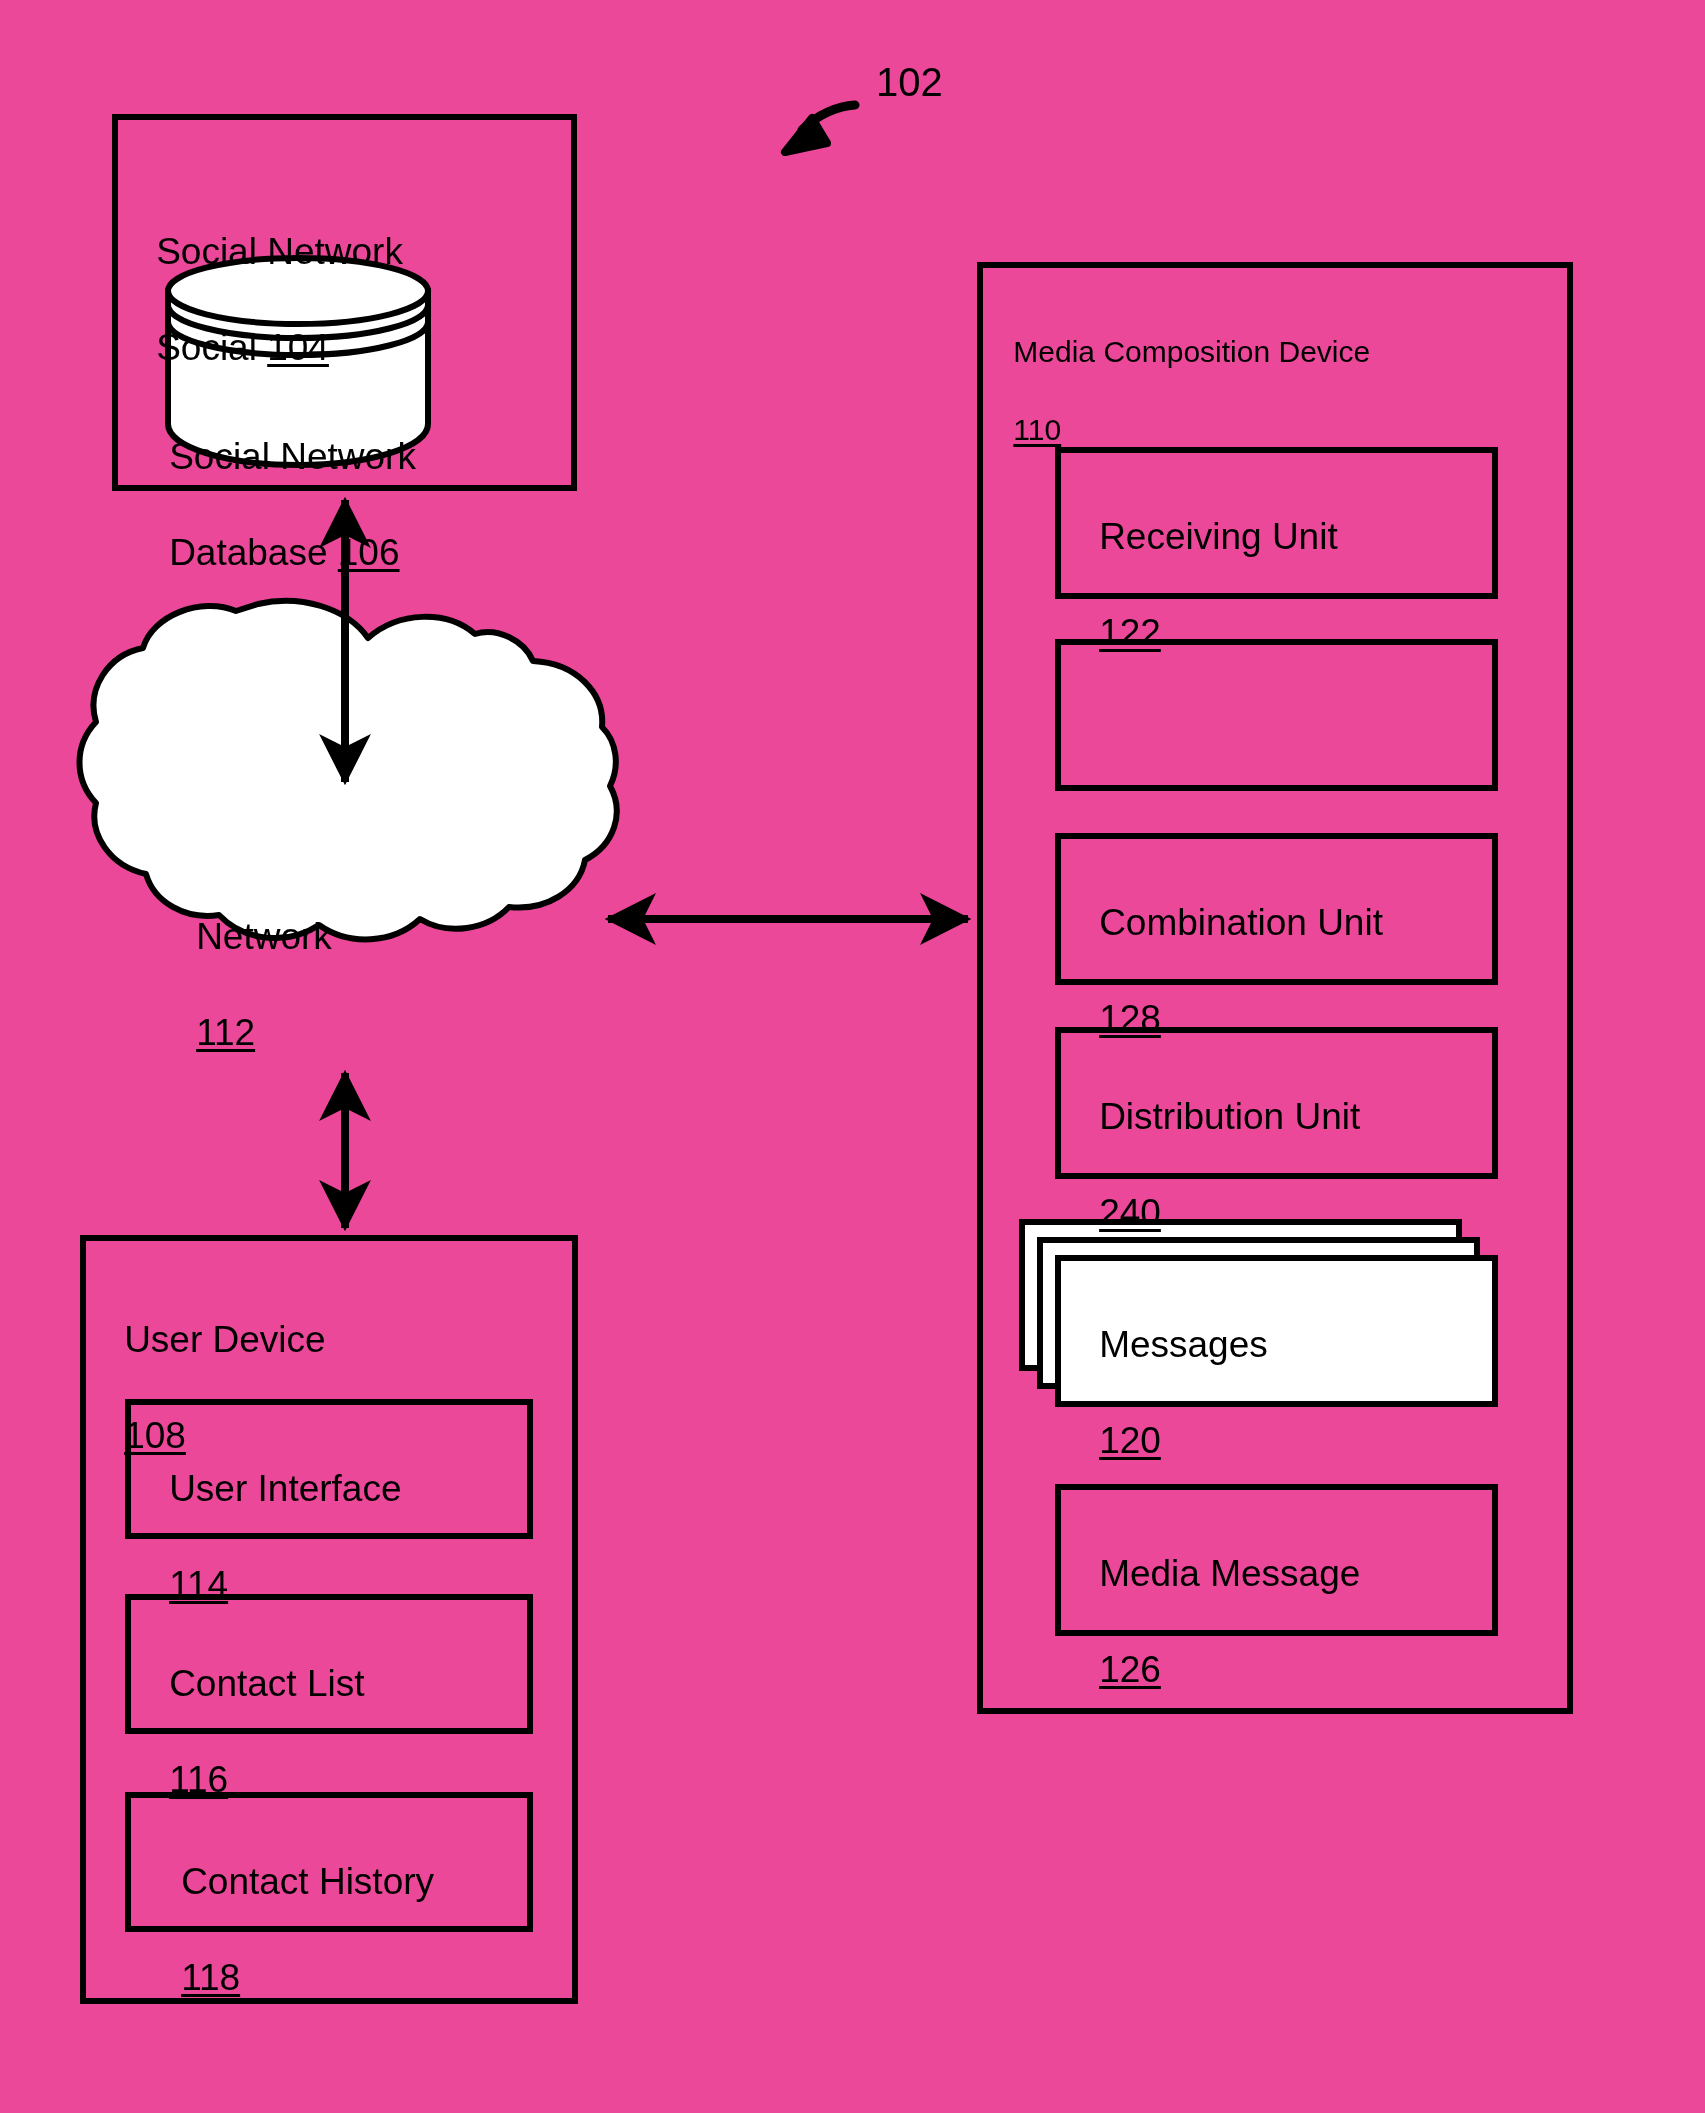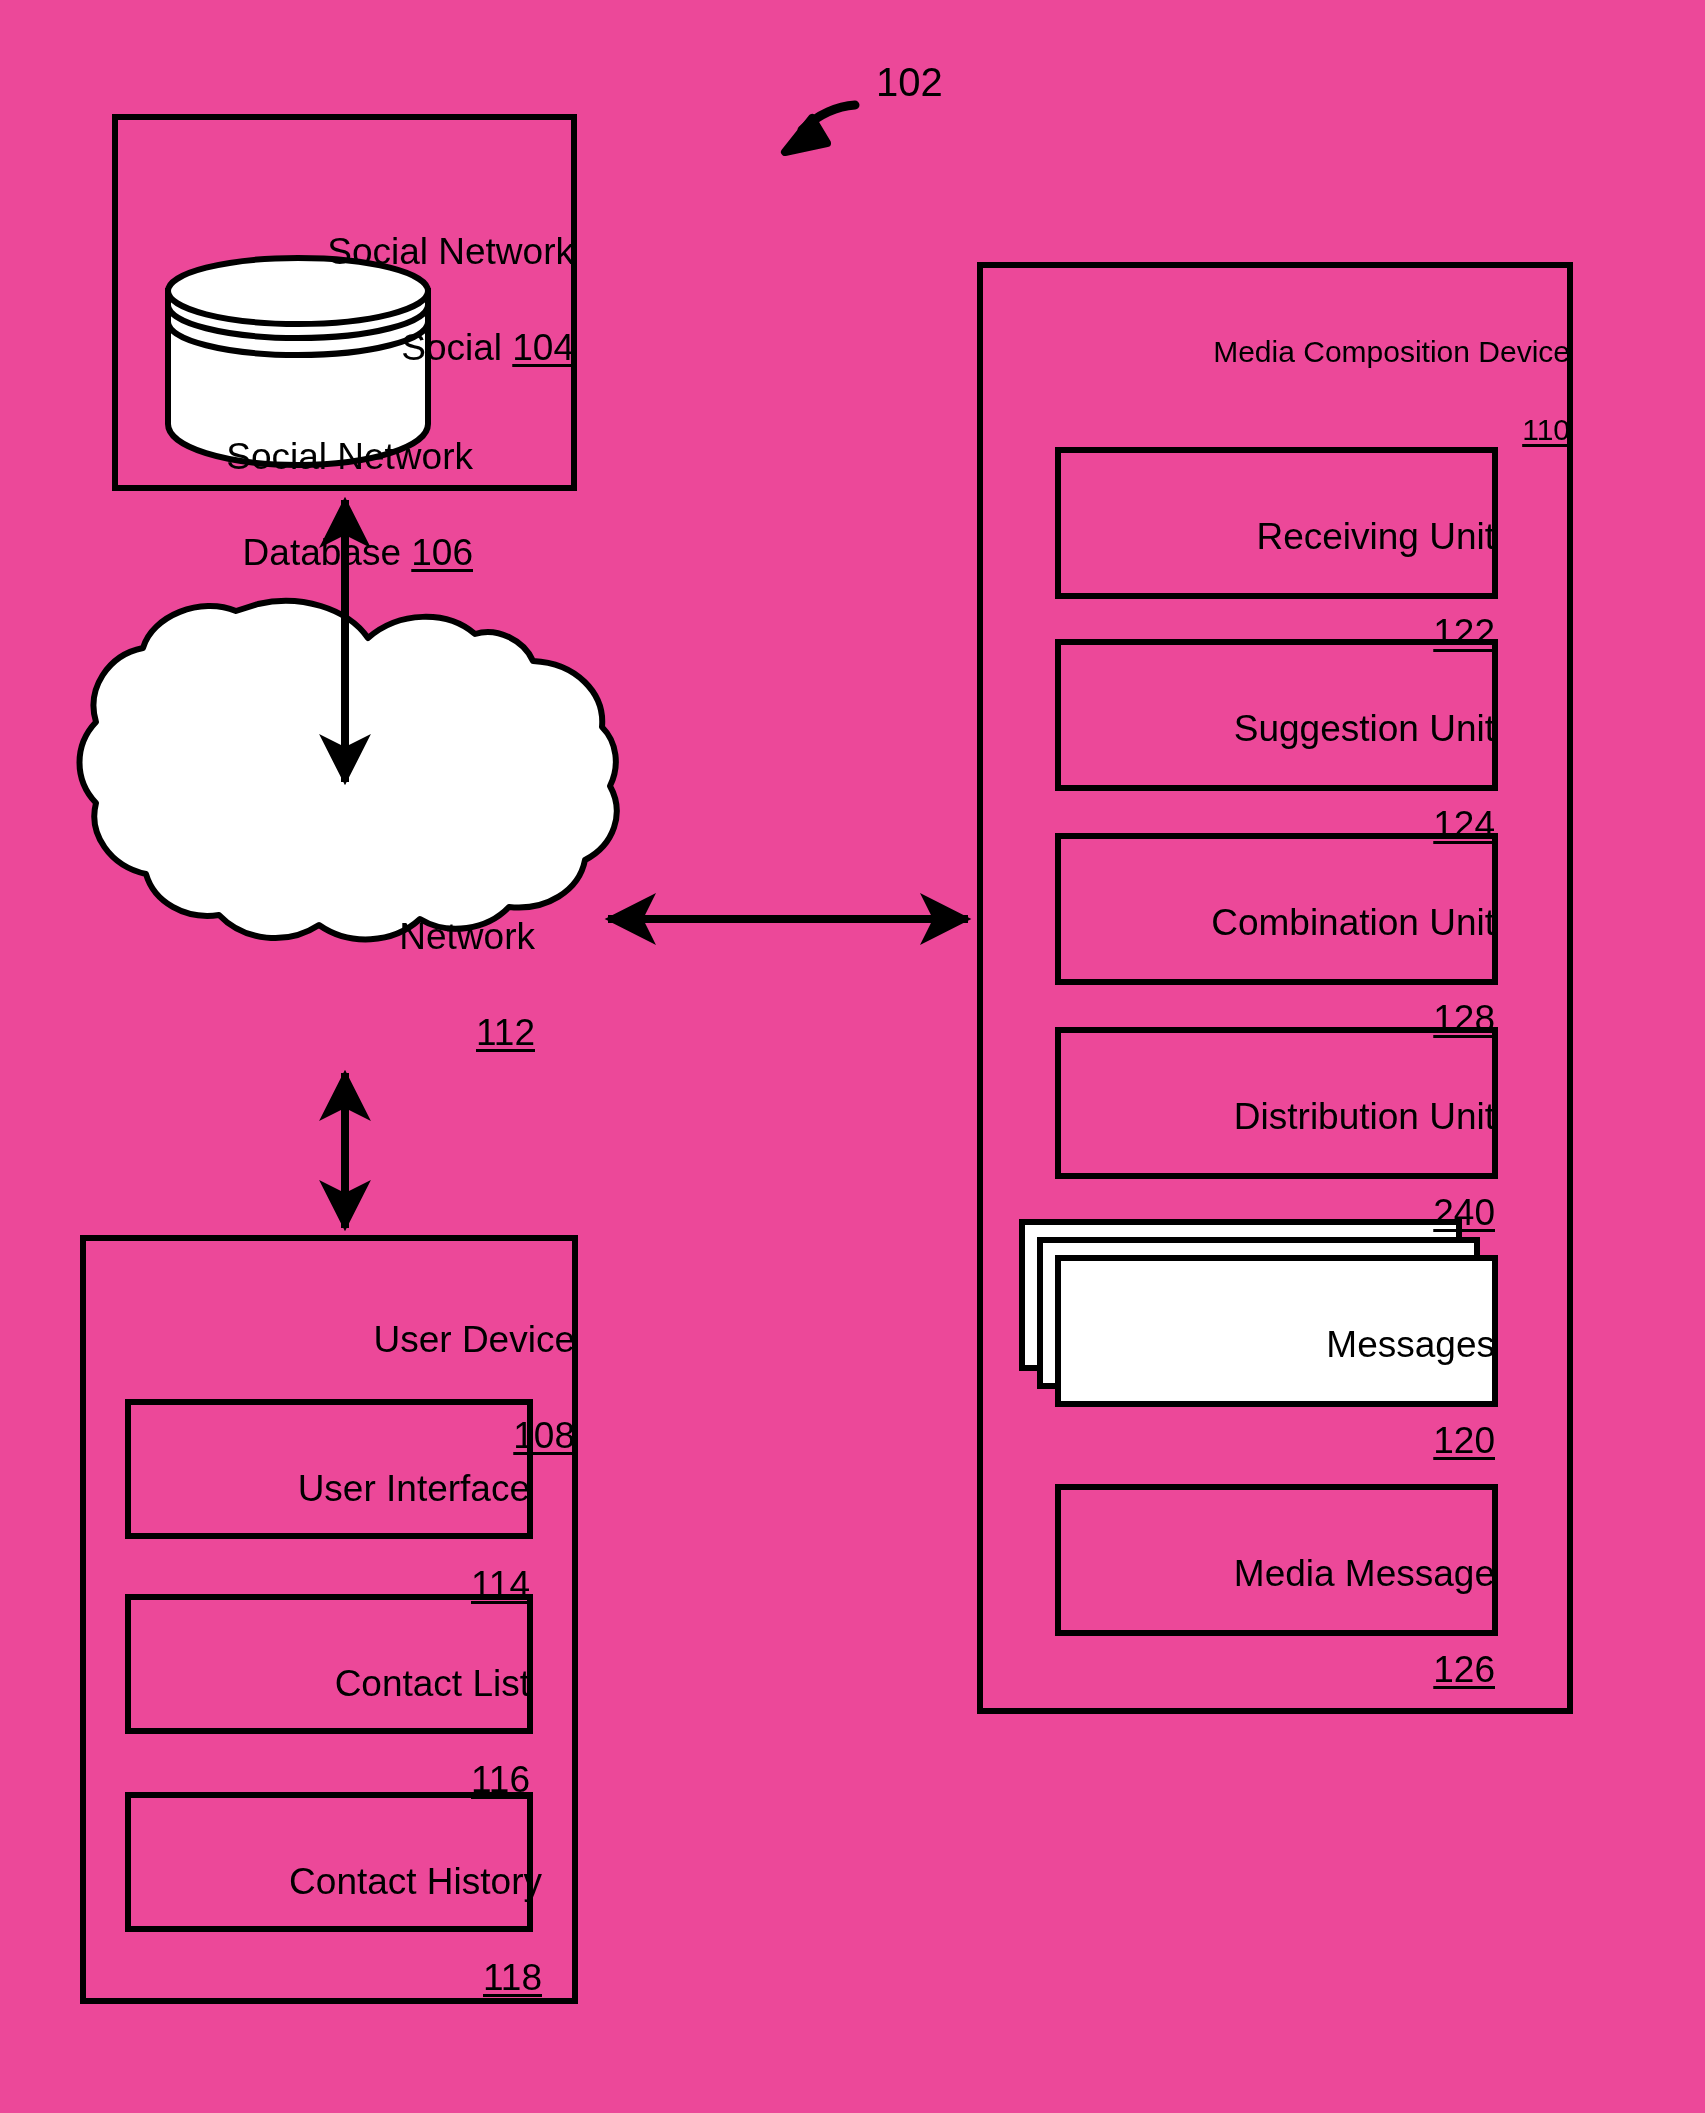--- a/index.html
+++ b/index.html
@@ -20,21 +20,21 @@
   }
   svg.layer {
     position: absolute;
     left: 0;
     top: 0;
     width: 1705px;
     height: 2113px;
   }
   .lbl {
     position: absolute;
-    text-align: right;
+    text-align: left;
     line-height: 1.30;
     font-size: 37px;
     font-family: "Liberation Sans", sans-serif;
     color: #000000;
     white-space: pre;
     pointer-events: none;
   }
   .lbl .num {
     text-decoration: underline;
     text-underline-offset: 4px;
@@ -161,24 +161,20 @@
   <div class="lbl big" style="left:980px; top:293px; width:590px;">
     <span>Media Composition Device</span><br>
     <span class="num">110</span>
   </div>
 
   <div class="lbl" style="left:1058px; top:465px; width:437px;">
     <span>Receiving Unit</span><br>
     <span class="num">122</span>
   </div>
 
-  <div class="lbl" style="left:1058px; top:657px; width:437px;">
-    <span>Suggestion Unit</span><br>
-    <span class="num">124</span>
-  </div>
 
   <div class="lbl" style="left:1058px; top:851px; width:437px;">
     <span>Combination Unit</span><br>
     <span class="num">128</span>
   </div>
 
   <div class="lbl" style="left:1058px; top:1045px; width:437px;">
     <span>Distribution Unit</span><br>
     <span class="num">240</span>
   </div>

